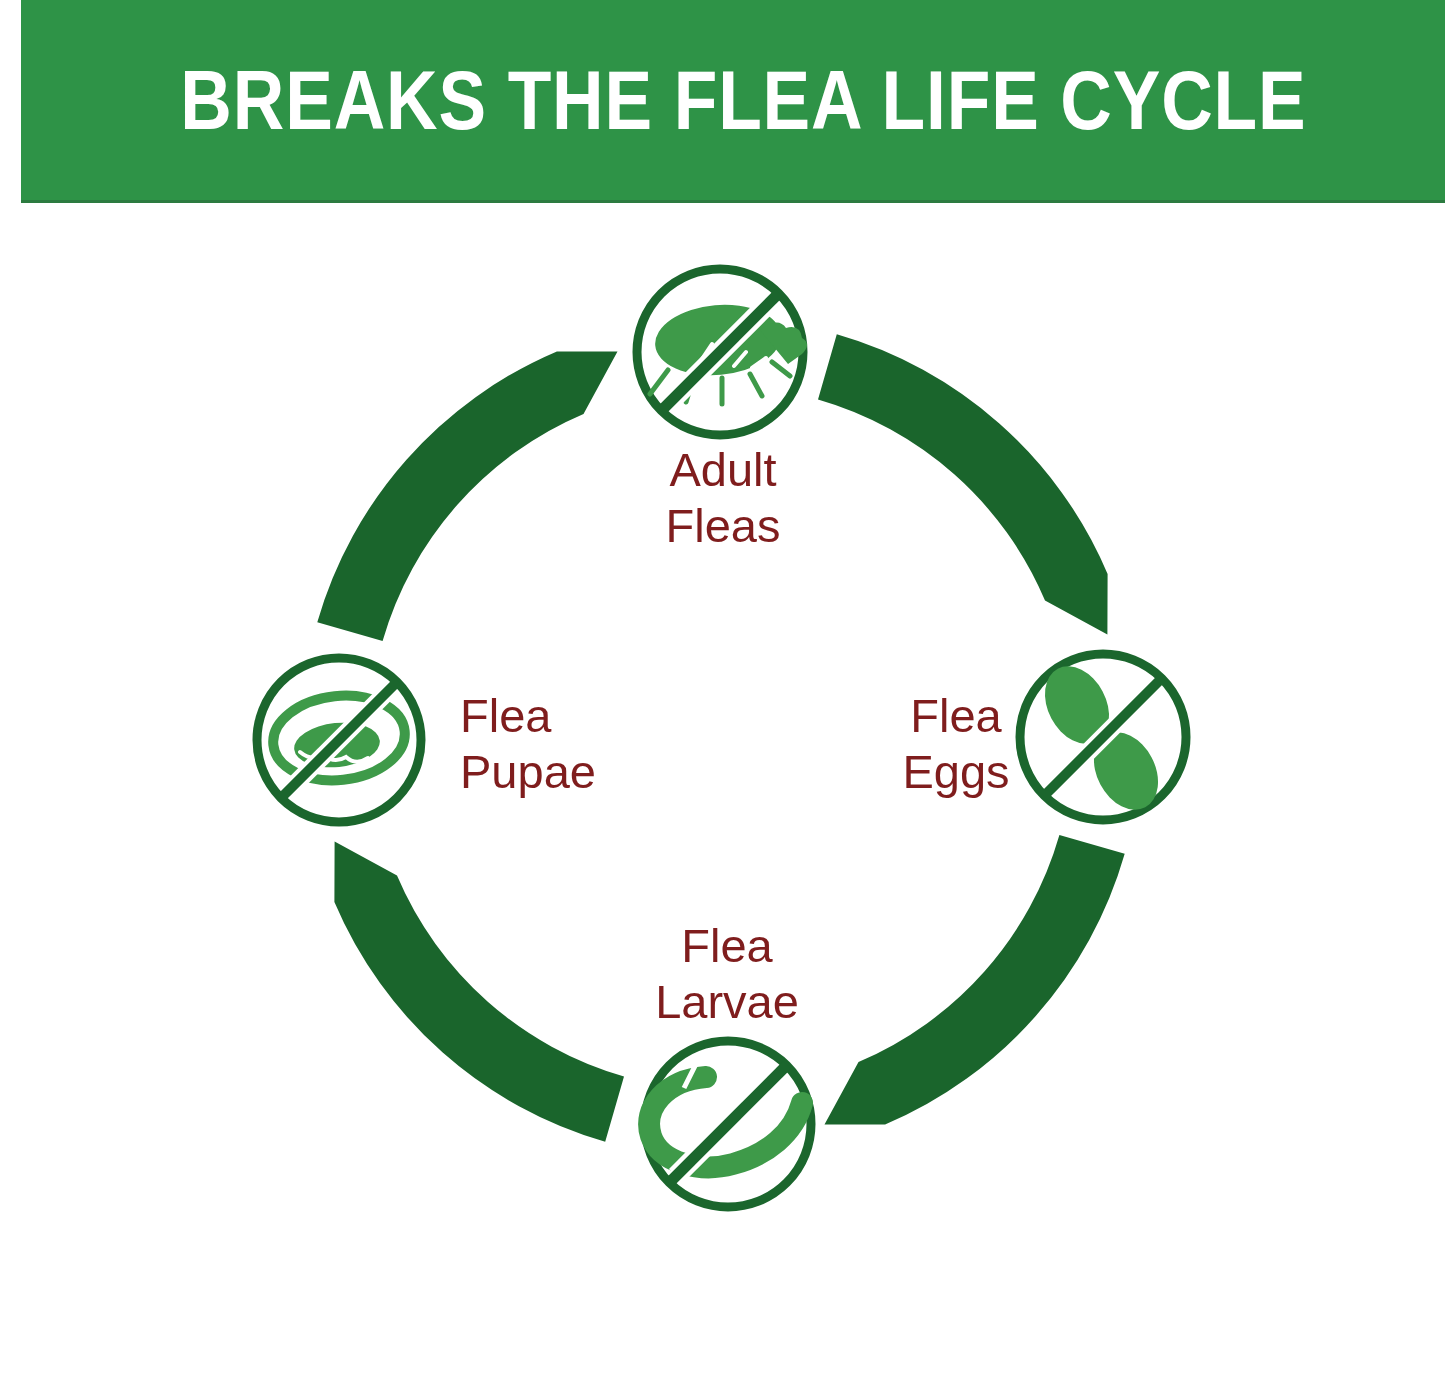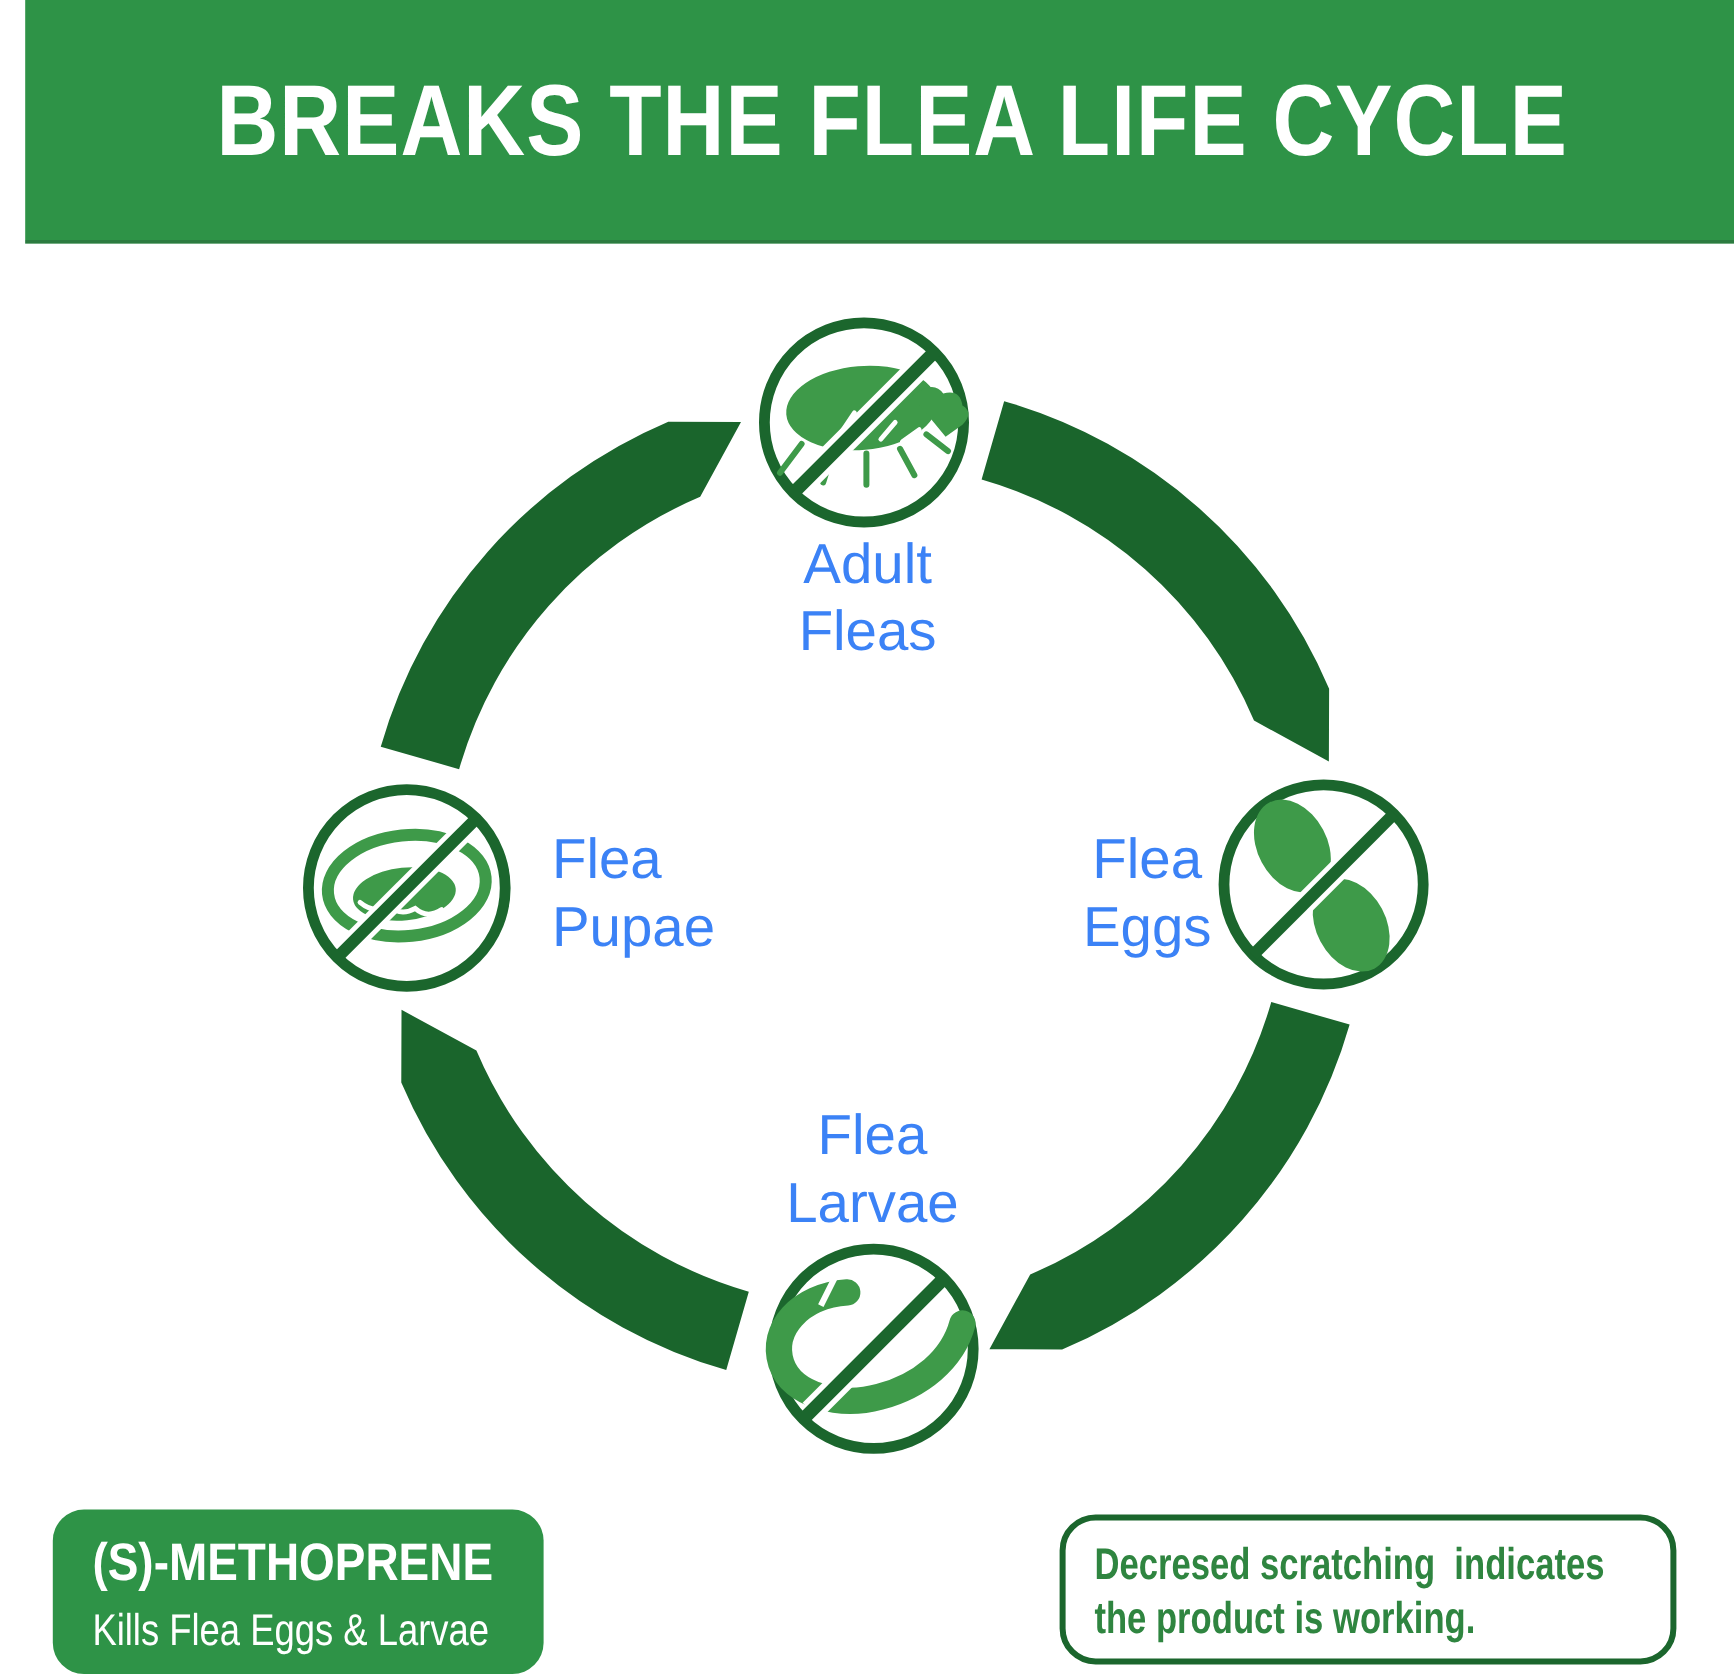--- a/index.html
+++ b/index.html
@@ -13,21 +13,21 @@
     background:#2e9347;display:flex;align-items:center;justify-content:center;
     border-bottom:3px solid rgba(40,60,45,.28);box-sizing:border-box;margin-left:21px;
   }
   .banner-title{
     color:#ffffff;font-weight:700;font-size:84px;white-space:nowrap;
     transform:scaleX(.85);transform-origin:center center;letter-spacing:1px;
   }
   
   .cycle-svg{position:absolute;left:0;top:0;}
   .stage-label{
-    position:absolute;color:#3b82f6;font-size:47px;line-height:56px;
+    position:absolute;color:#7f1d1d;font-size:47px;line-height:56px;
     white-space:pre-line;width:300px;
   }
   .lbl-center{text-align:center;}
   .lbl-left{text-align:left;}
   
   .pill{
     position:absolute;background:#2e9347;border-radius:26px;
     color:#fff;box-sizing:border-box;
   }
   .pill-1{left:44px;top:1258px;width:409px;height:137px;padding:20px 0 0 33px;}
@@ -106,23 +106,15 @@
 
   <div class="stage-label lbl-center" style="left:573px;top:442px;">Adult
 Fleas</div>
   <div class="stage-label lbl-center" style="left:806px;top:688px;">Flea
 Eggs</div>
   <div class="stage-label lbl-center" style="left:577px;top:918px;">Flea
 Larvae</div>
   <div class="stage-label lbl-left" style="left:460px;top:688px;">Flea
 Pupae</div>
 
-  <div class="pill pill-1">
-    <div class="pill-name">(S)-METHOPRENE</div>
-    <div class="pill-effect">Kills Flea Eggs &amp; Larvae</div>
-  </div>
 
-  <div class="note-box">
-    <div class="note-text">Decresed scratching  indicates
-the product is working.</div>
-  </div>
 
 </div>
 
 </body></html>

